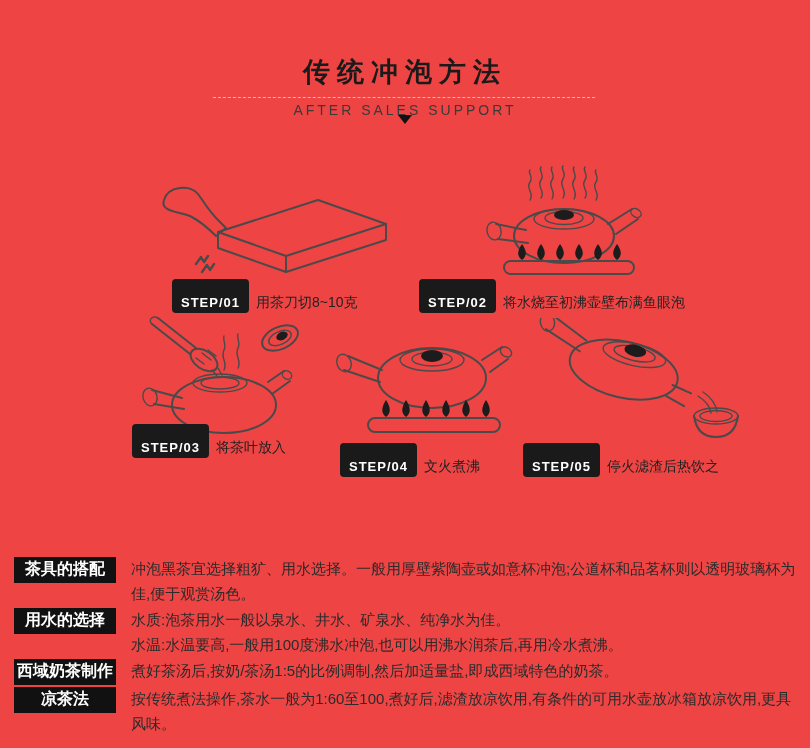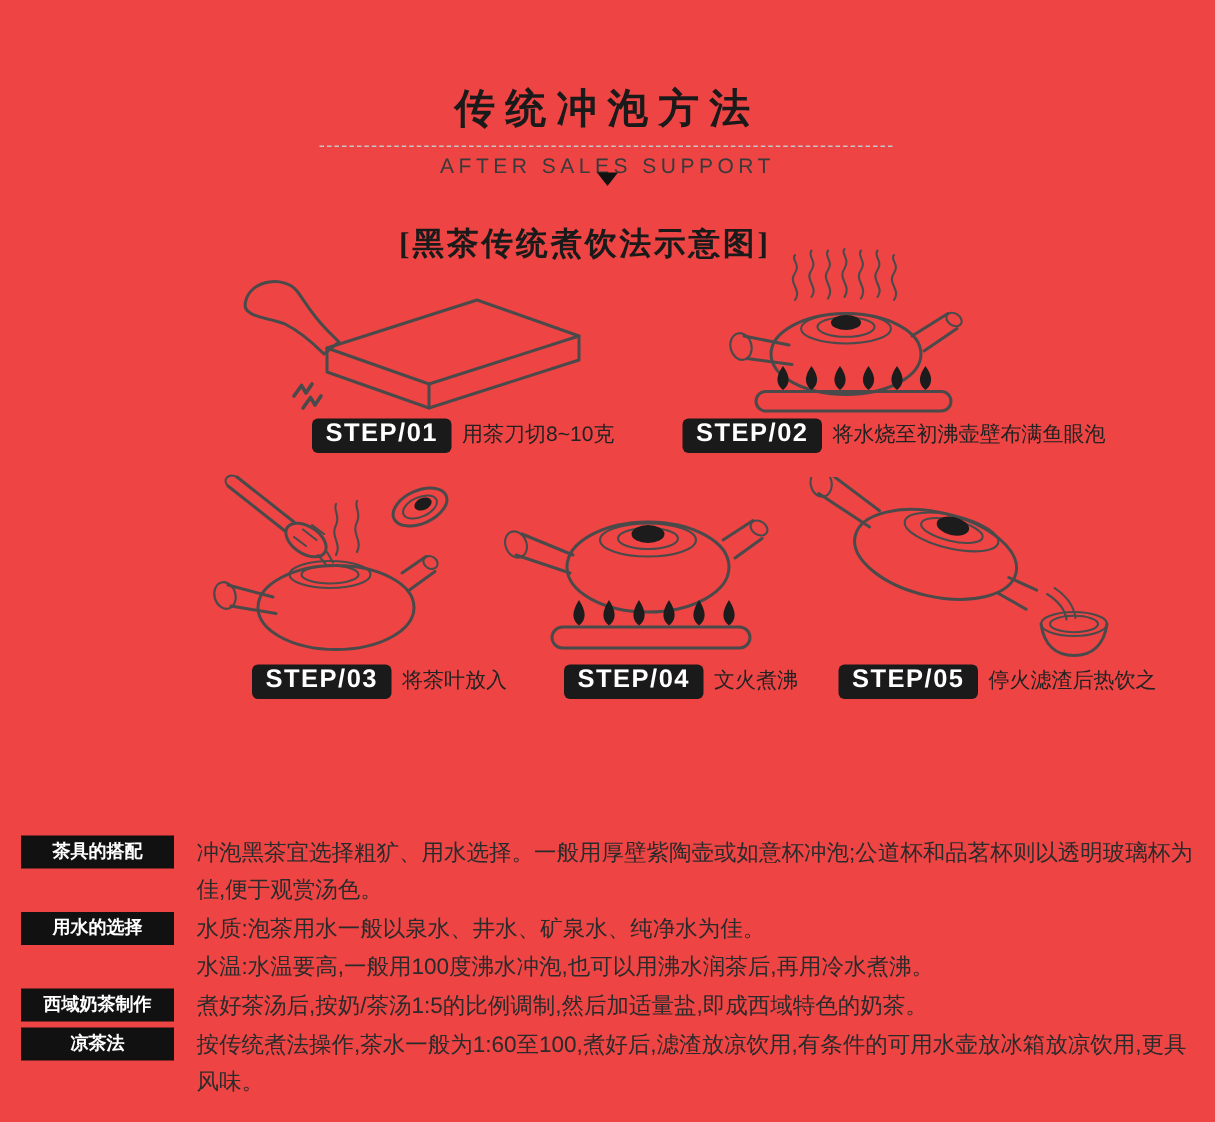--- a/index.html
+++ b/index.html
@@ -37,50 +37,48 @@
   
   .illus { position:absolute; }
   .illus path, .illus ellipse, .illus rect, .illus line, .illus polyline {
     stroke:#4a4a4a; stroke-width:2; fill:none; stroke-linecap:round; stroke-linejoin:round;
   }
   .illus .fillb { fill:#1c1c1c; stroke:none; }
   .illus .thin { stroke-width:1.4; }
   .step-caption { position:absolute; white-space:nowrap; font-size:14px; color:#222; }
   .step-badge {
     display:inline-block; background:#1a1a1a; color:#fff;
-    font-size:17px; font-weight:bold; letter-spacing:1px;
-    padding:0 9px 3px; border-radius:4px; margin-right:7px;
+    font-size:13px; font-weight:bold; letter-spacing:1px;
+    padding:16px 9px 3px; border-radius:4px; margin-right:7px;
     font-family:"Liberation Sans", sans-serif;
-    margin-left:36px;
   }
   
   .sel-heading {
     position:absolute; top:518px; left:13px;
     font-family:"Liberation Serif", serif; font-size:20px;
     font-weight:bold; color:#1a1a1a; letter-spacing:1px;
   }
   .sel-rows { position:absolute; top:556px; left:14px; width:784px; }
   .sel-row { display:flex; align-items:flex-start; margin-bottom:1px; }
   .sel-tag {
     flex:0 0 102px; background:#111; color:#fff; text-align:center;
-    font-size:12px; font-weight:bold; padding:2px 2px 3px; margin-top:1px;
+    font-size:16px; font-weight:bold; padding:2px 2px 3px; margin-top:1px;
   }
   .sel-text { flex:1; margin-left:15px; font-size:15px; line-height:25px; color:#2b2b2b; }
 </style>
 </head>
 <body>
 
 <div class="page">
 
   <div class="main-title">传统冲泡方法</div>
   <div class="dash-line"></div>
   <div class="sub-title">AFTER SALES SUPPORT</div>
   <div class="tri-down"></div>
 
-  <div class="diagram-heading">[黑茶传统煮饮法示意图]</div>
 
   <svg class="illus" style="left:150px; top:180px;" width="244" height="100" viewBox="0 0 244 100">
     <path d="M68,52 L168,20 L236,44 L136,76 Z"></path>
     <path d="M68,52 L68,68 L136,92 L136,76"></path>
     <path d="M136,92 L236,60 L236,44"></path>
     <path d="M14,20 C18,6 40,4 48,14 C54,22 58,30 68,40 L76,48 L66,56 C56,46 48,40 40,36 C30,32 20,32 16,28 C13,26 13,23 14,20 Z"></path>
     <path class="thin" d="M46,84 l5,-7 l3,5 l4,-6" style="stroke-width:2.4"></path>
     <path class="thin" d="M52,92 l5,-7 l3,5 l4,-6" style="stroke-width:2.4"></path>
   </svg>
 
@@ -177,21 +175,21 @@
       <path d="M154,56 L174,60"></path>
       <path d="M150,68 L170,74"></path>
     </g>
     <path class="thin" d="M183,74 C192,80 196,86 197,94"></path>
     <path class="thin" d="M178,78 C186,83 190,88 191,95"></path>
     <ellipse class="thin" cx="196" cy="98" rx="22" ry="8"></ellipse>
     <ellipse class="thin" cx="196" cy="98" rx="16" ry="5.5"></ellipse>
     <path d="M174,98 C176,112 184,119 196,119 C208,119 216,112 218,98"></path>
   </svg>
 
-  <div class="step-caption" style="left:132px; top:443px;">
+  <div class="step-caption" style="left:132px; top:424px;">
     <span class="step-badge">STEP/03</span><span>将茶叶放入</span>
   </div>
   <div class="step-caption" style="left:340px; top:443px;">
     <span class="step-badge">STEP/04</span><span>文火煮沸</span>
   </div>
   <div class="step-caption" style="left:523px; top:443px;">
     <span class="step-badge">STEP/05</span><span>停火滤渣后热饮之</span>
   </div>
 
 

